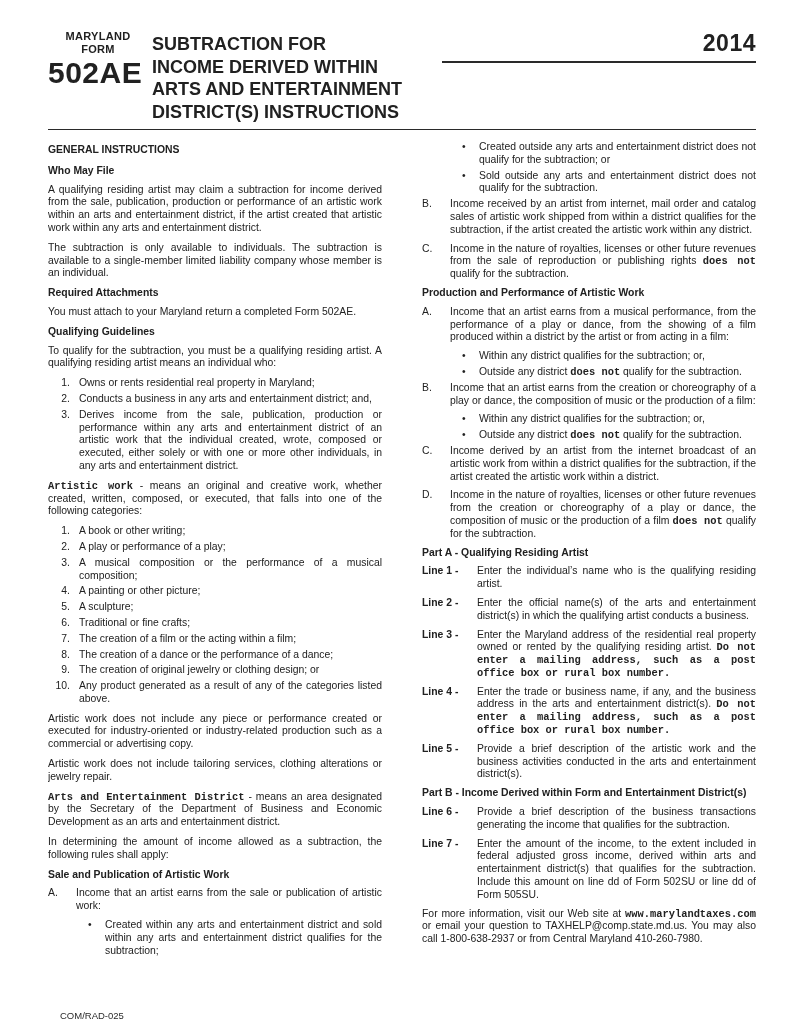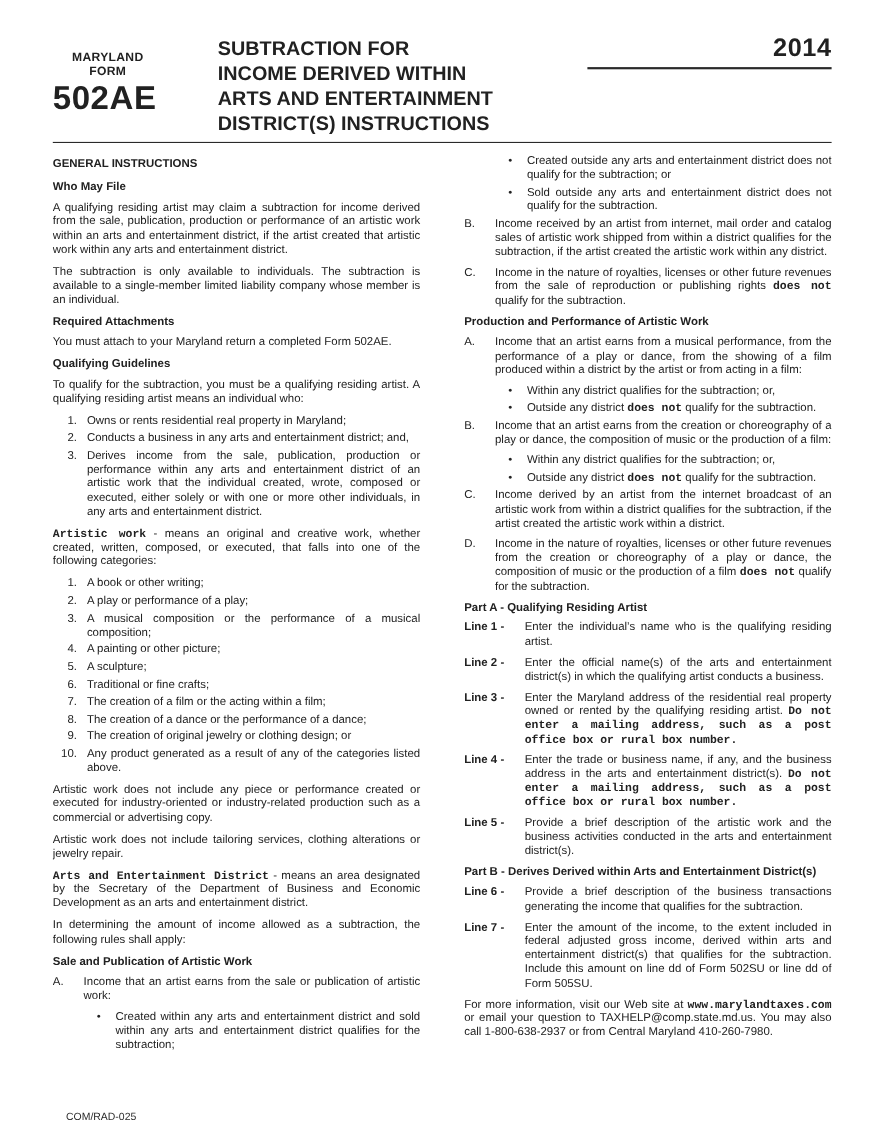--- a/index.html
+++ b/index.html
@@ -8,21 +8,21 @@
 
   .page {
     width: 800px; height: 1035px;
     background: #ffffff;
     padding: 30px 44px 14px 48px;
     display: flex; flex-direction: column;
     overflow: hidden;
   }
 
   
-  .header { display: flex; align-items: center; gap: 46px; }
+  .header { display: flex; align-items: flex-start; }
   .form-id { width: 100px; text-align: center; flex: none; }
   .form-label { font-size: 11px; font-weight: bold; line-height: 1.15; letter-spacing: .3px; }
   .form-number { font-size: 30px; font-weight: bold; letter-spacing: .5px; margin-top: 1px; text-align: left; }
   .header-title {
     font-size: 18px; font-weight: bold; line-height: 1.25;
     max-width: 250px; margin-left: 4px; padding-top: 3px;
   }
   .year-wrap {
     flex: 1; margin-left: 40px; align-self: flex-start;
     text-align: right; border-bottom: 2px solid #2a2a2a; padding-bottom: 4px;
@@ -220,21 +220,21 @@
           <span class="row-body"><span>Enter the Maryland address of the residential real property owned or rented by the qualifying residing artist. </span><span class="bold">Do not enter a mailing address, such as a post office box or rural box number.</span></span>
         </div>
         <div class="blk row">
           <span class="line-label">Line 4 -</span>
           <span class="row-body"><span>Enter the trade or business name, if any, and the business address in the arts and entertainment district(s). </span><span class="bold">Do not enter a mailing address, such as a post office box or rural box number.</span></span>
         </div>
         <div class="blk row">
           <span class="line-label">Line 5 -</span>
           <span class="row-body"><span>Provide a brief description of the artistic work and the business activities conducted in the arts and entertainment district(s).</span></span>
         </div>
-        <div class="blk subheading hang"><span>Part B - Derives Derived within Arts and Entertainment District(s)</span></div>
+        <div class="blk subheading hang"><span>Part B - Income Derived within Form and Entertainment District(s)</span></div>
         <div class="blk row">
           <span class="line-label">Line 6 -</span>
           <span class="row-body"><span>Provide a brief description of the business transactions generating the income that qualifies for the subtraction.</span></span>
         </div>
         <div class="blk row">
           <span class="line-label">Line 7 -</span>
           <span class="row-body"><span>Enter the amount of the income, to the extent included in federal adjusted gross income, derived within arts and entertainment district(s) that qualifies for the subtraction. Include this amount on line dd of Form 502SU or line dd of Form 505SU.</span></span>
         </div>
         <p class="blk para"><span>For more information, visit our Web site at </span><span class="bold">www.marylandtaxes.com</span><span> or email your question to TAXHELP@comp.state.md.us. You may also call 1-800-638-2937 or from Central Maryland 410-260-7980.</span></p>
       </div>

